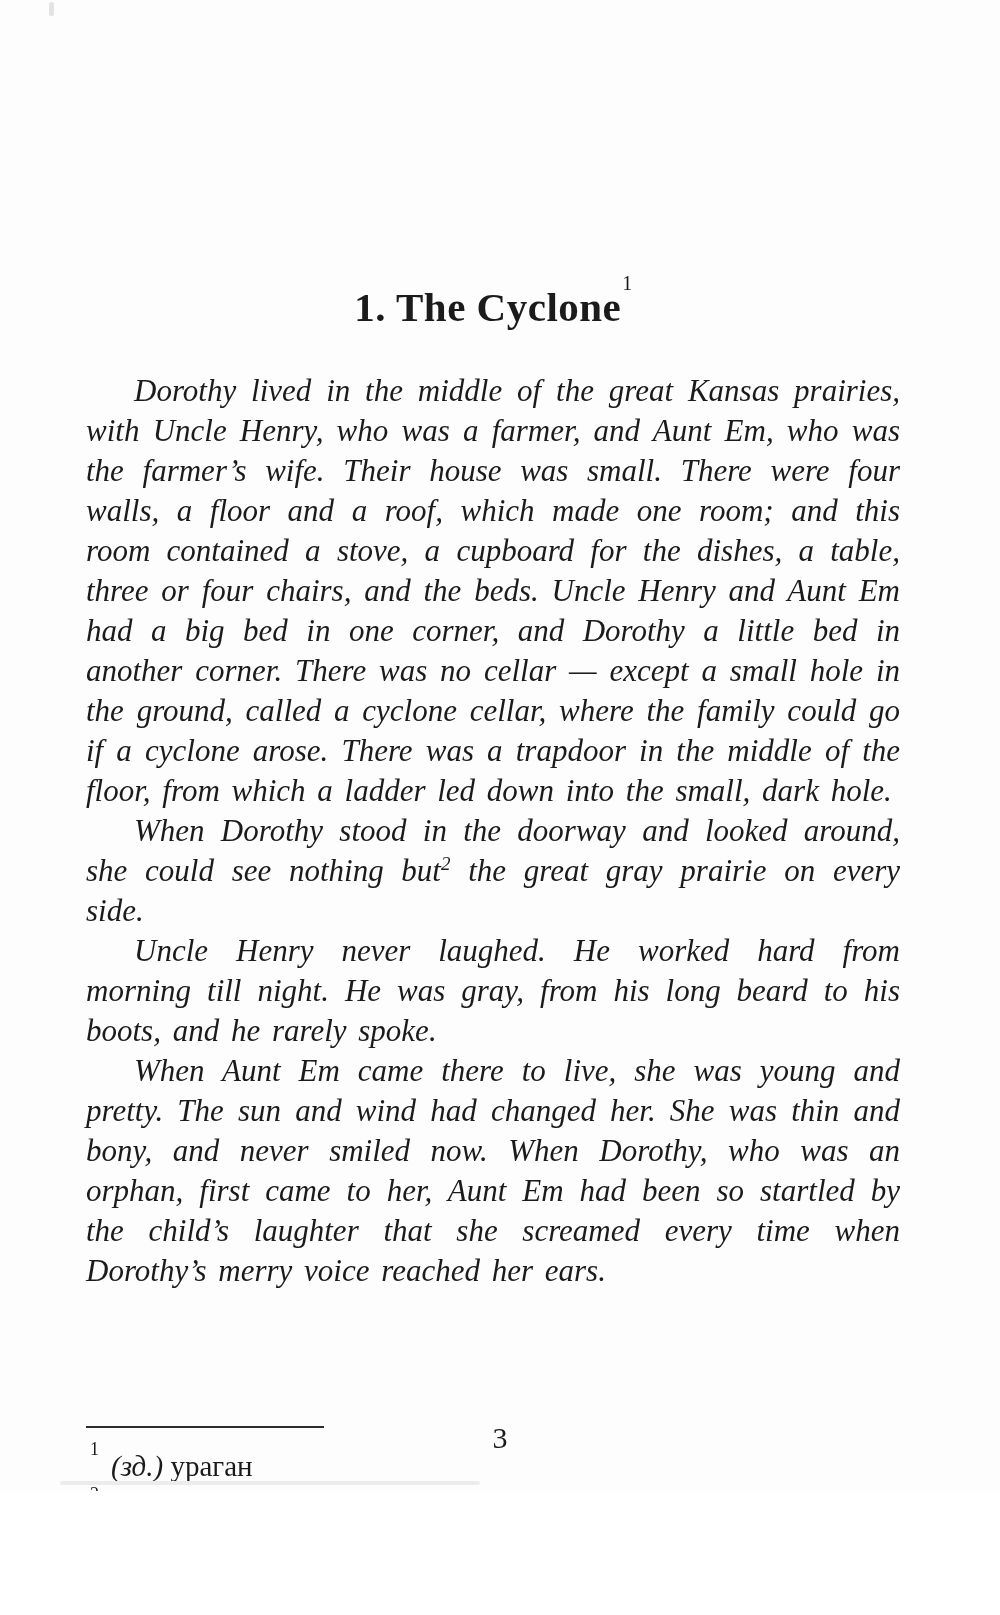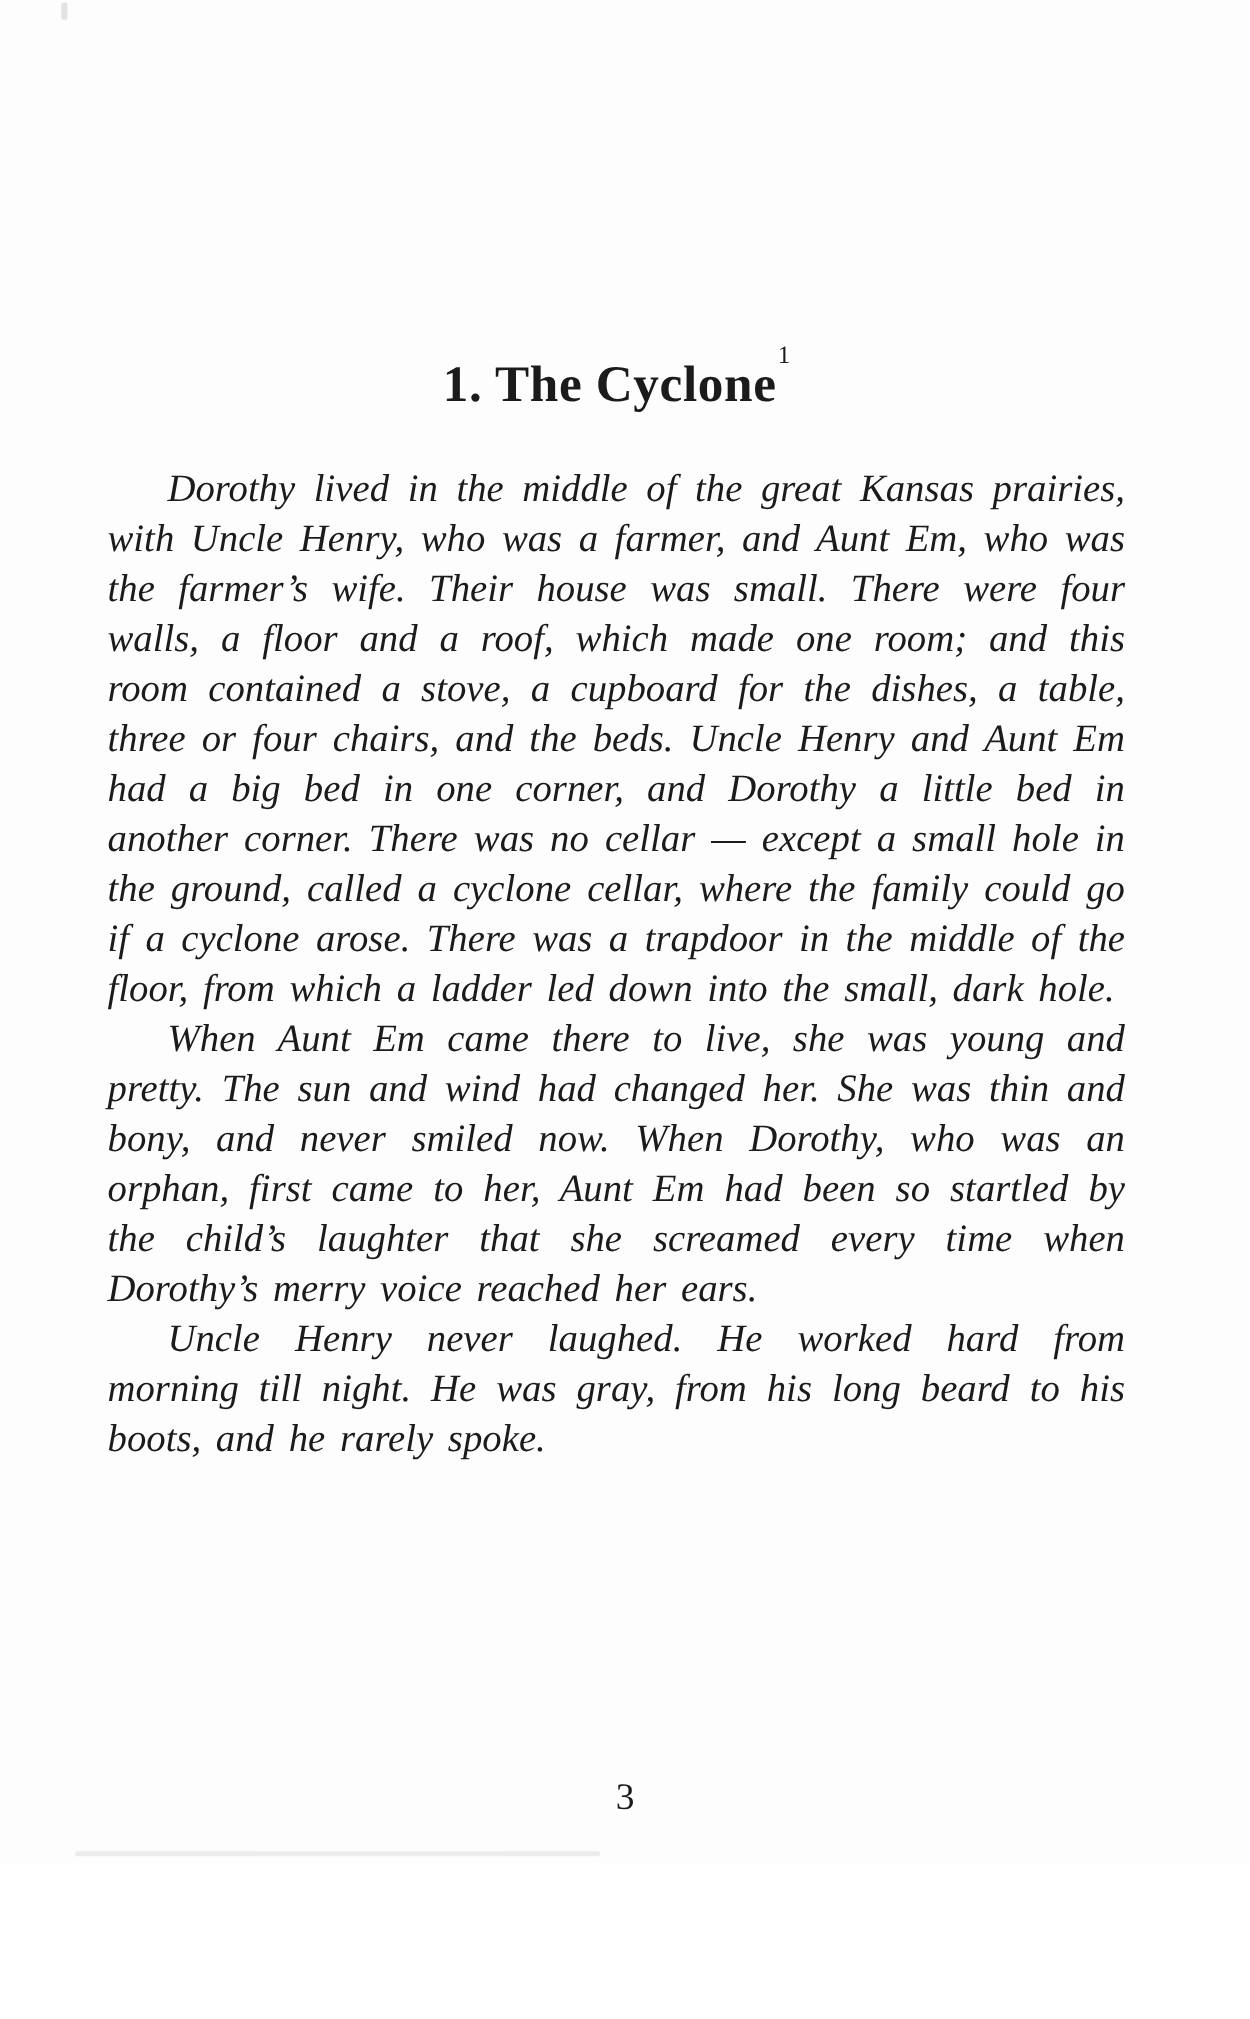--- a/index.html
+++ b/index.html
@@ -118,21 +118,29 @@
 <body>
 
 <div class="page">
   <div class="scan-speck"></div>
 
   <div class="content">
     <h1 class="chapter-title"><span>1. The Cyclone</span><sup>1</sup></h1>
 
     <div class="body-text">
       <p><span>Dorothy lived in the middle of the great Kansas prairies, with Uncle Henry, who was a farmer, and Aunt Em, who was the farmer’s wife. Their house was small. There were four walls, a floor and a roof, which made one room; and this room contained a stove, a cupboard for the dishes, a table, three or four chairs, and the beds. Uncle Henry and Aunt Em had a big bed in one corner, and Dorothy a little bed in another corner. There was no cellar — except a small hole in the ground, called a cyclone cellar, where the family could go if a cyclone arose. There was a trapdoor in the middle of the floor, from which a ladder led down into the small, dark hole.</span></p>
+      <p><span>When Dorothy stood in the doorway and looked around, she could see nothing but</span><sup>2</sup><span> the great gray prairie on every side.</span></p>
+      <p><span>Uncle Henry never laughed. He worked hard from morning till night. He was gray, from his long beard to his boots, and he rarely spoke.</span></p>
       <p><span>When Aunt Em came there to live, she was young and pretty. The sun and wind had changed her. She was thin and bony, and never smiled now. When Dorothy, who was an orphan, first came to her, Aunt Em had been so startled by the child’s laughter that she screamed every time when Dorothy’s merry voice reached her ears.</span></p>
-      <p><span>Uncle Henry never laughed. He worked hard from morning till night. He was gray, from his long beard to his boots, and he rarely spoke.</span></p>
     </div>
   </div>
 
+  <div class="footer-block">
+    <hr class="footnote-separator">
+    <div class="footnotes">
+      <div class="footnote"><sup>1</sup><span class="fn-italic">(зд.)</span> <span>ураган</span></div>
+      <div class="footnote"><sup>2</sup><span class="fn-italic"></span><span>ничего, кроме</span></div>
+    </div>
+  </div>
 
   <div class="page-number">3</div>
   <div class="scan-smudge"></div>
 </div>
 
 </body></html>

